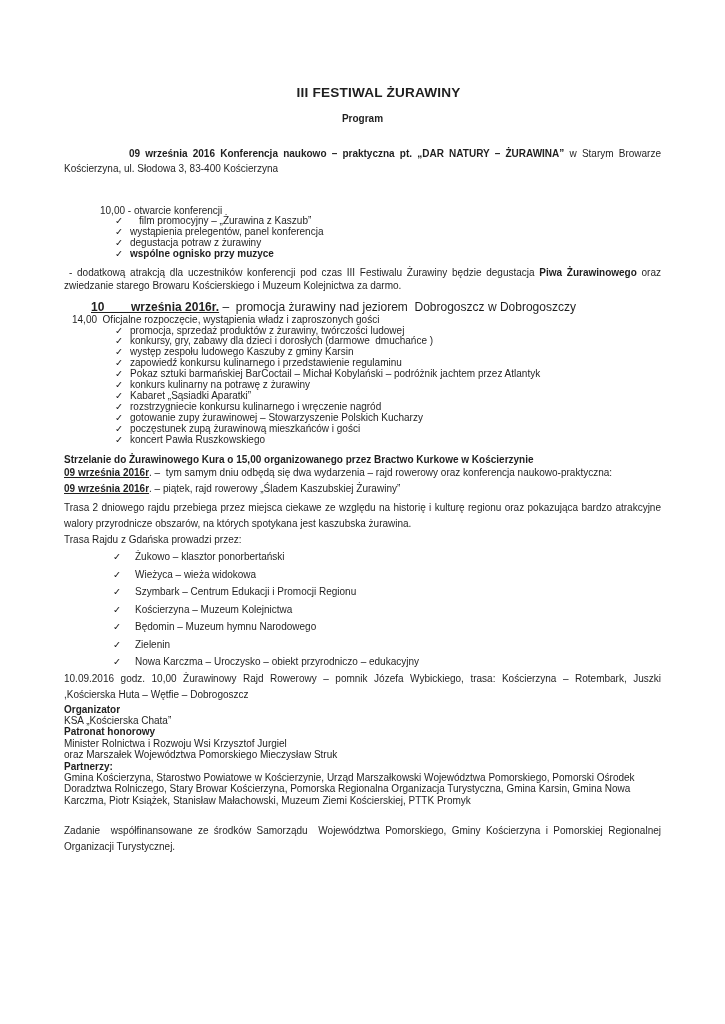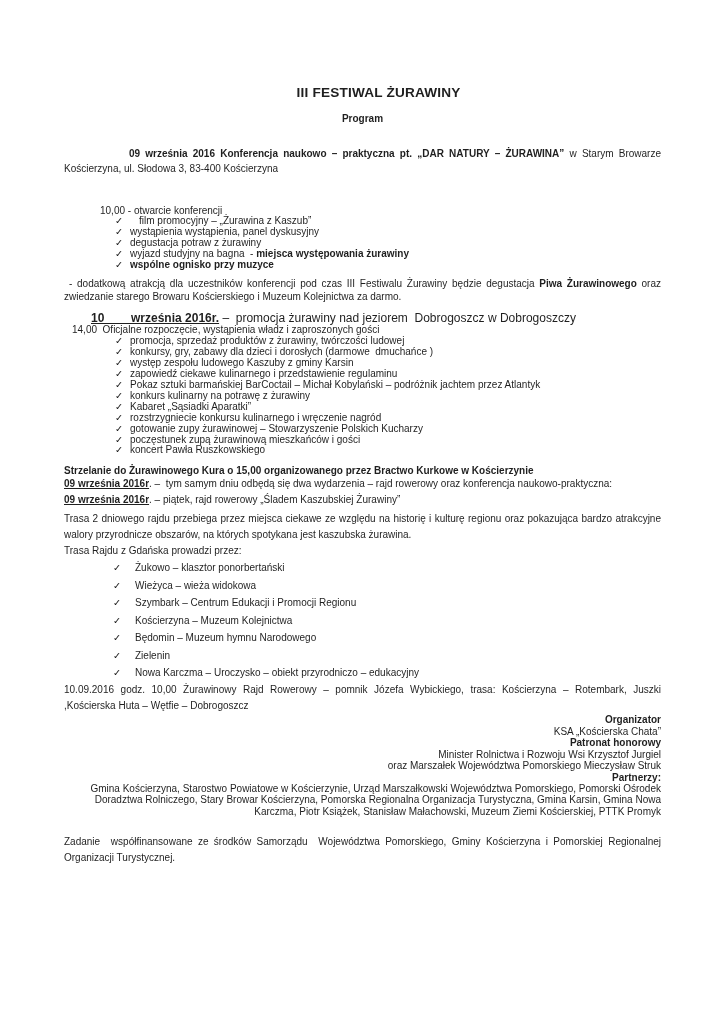--- a/index.html
+++ b/index.html
@@ -23,55 +23,54 @@
   .day2head{margin-top:8px;margin-left:27px;font-size:12px;line-height:12.5px;}
   .time2{margin-left:8px;font-size:10px;line-height:12px;}
   .shoot{margin-top:8px;font-size:10px;line-height:13px;font-weight:bold;}
   .ev1{font-size:10px;line-height:13px;}
   .ev2{margin-top:2px;font-size:10px;line-height:15px;}
   .trasa{margin-top:4px;font-size:10px;line-height:16px;text-align:justify;}
   .trasahead{font-size:10px;line-height:16px;}
   .ritem{padding-left:49px;font-size:10px;line-height:17.5px;}
   .ritem .chk{width:22px;}
   .summary{font-size:10px;line-height:16.3px;text-align:justify;}
-  .credits{text-align:right;font-size:10px;line-height:11.4px;}
+  .credits{text-align:left;font-size:10px;line-height:11.4px;}
   .funding{margin-top:17px;font-size:10px;line-height:15.4px;text-align:justify;}
 </style>
 </head>
 <body>
 
 <div id="docpage">
 
   <h1 class="title">III FESTIWAL ŻURAWINY</h1>
 
   <p class="program">Program</p>
 
   <p class="intro"><span class="b">09 września 2016 Konferencja naukowo – praktyczna pt. „DAR NATURY – ŻURAWINA”</span><span> w Starym Browarze Kościerzyna, ul. Słodowa 3, 83-400 Kościerzyna</span></p>
 
   <p class="time1">10,00 - otwarcie konferencji</p>
 
   <div>
     <div class="citem first"><span class="chk">✓</span><span class="pre">film promocyjny – „Żurawina z Kaszub”</span><span class="b pre"></span></div>
-    <div class="citem"><span class="chk">✓</span><span class="pre">wystąpienia wystąpienia, panel dyskusyjny</span><span class="b pre"></span></div>
+    <div class="citem"><span class="chk">✓</span><span class="pre">wystąpienia prelegentów, panel konferencja</span><span class="b pre"></span></div>
     <div class="citem"><span class="chk">✓</span><span class="pre">degustacja potraw z żurawiny</span><span class="b pre"></span></div>
-    <div class="citem"><span class="chk">✓</span><span class="pre">wyjazd studyjny na bagna  - </span><span class="b pre">miejsca występowania żurawiny</span></div>
     <div class="citem"><span class="chk">✓</span><span class="pre"></span><span class="b pre">wspólne ognisko przy muzyce</span></div>
   </div>
 
   <p class="extra"><span>- dodatkową atrakcją dla uczestników konferencji pod czas III Festiwalu Żurawiny będzie degustacja </span><span class="b">Piwa Żurawinowego</span><span> oraz zwiedzanie starego Browaru Kościerskiego i Muzeum Kolejnictwa za darmo.</span></p>
 
   <p class="day2head"><span class="bu pre">10        września 2016r.</span><span class="pre"> –  promocja żurawiny nad jeziorem  Dobrogoszcz w Dobrogoszczy</span></p>
 
   <p class="time2 pre">14,00  Oficjalne rozpoczęcie, wystąpienia władz i zaproszonych gości</p>
 
   <div>
     <div class="citem"><span class="chk">✓</span><span class="pre">promocja, sprzedaż produktów z żurawiny, twórczości ludowej</span></div>
     <div class="citem"><span class="chk">✓</span><span class="pre">konkursy, gry, zabawy dla dzieci i dorosłych (darmowe  dmuchańce )</span></div>
     <div class="citem"><span class="chk">✓</span><span class="pre">występ zespołu ludowego Kaszuby z gminy Karsin</span></div>
-    <div class="citem"><span class="chk">✓</span><span class="pre">zapowiedź ciekawe kulinarnego i przedstawienie regulaminu</span></div>
+    <div class="citem"><span class="chk">✓</span><span class="pre">zapowiedź konkursu kulinarnego i przedstawienie regulaminu</span></div>
     <div class="citem"><span class="chk">✓</span><span class="pre">Pokaz sztuki barmańskiej BarCoctail – Michał Kobylański – podróżnik jachtem przez Atlantyk</span></div>
     <div class="citem"><span class="chk">✓</span><span class="pre">konkurs kulinarny na potrawę z żurawiny</span></div>
     <div class="citem"><span class="chk">✓</span><span class="pre">Kabaret „Sąsiadki Aparatki”</span></div>
     <div class="citem"><span class="chk">✓</span><span class="pre">rozstrzygniecie konkursu kulinarnego i wręczenie nagród</span></div>
     <div class="citem"><span class="chk">✓</span><span class="pre">gotowanie zupy żurawinowej – Stowarzyszenie Polskich Kucharzy</span></div>
     <div class="citem"><span class="chk">✓</span><span class="pre">poczęstunek zupą żurawinową mieszkańców i gości</span></div>
     <div class="citem"><span class="chk">✓</span><span class="pre">koncert Pawła Ruszkowskiego</span></div>
   </div>
 
   <p class="shoot">Strzelanie do Żurawinowego Kura o 15,00 organizowanego przez Bractwo Kurkowe w Kościerzynie</p>

